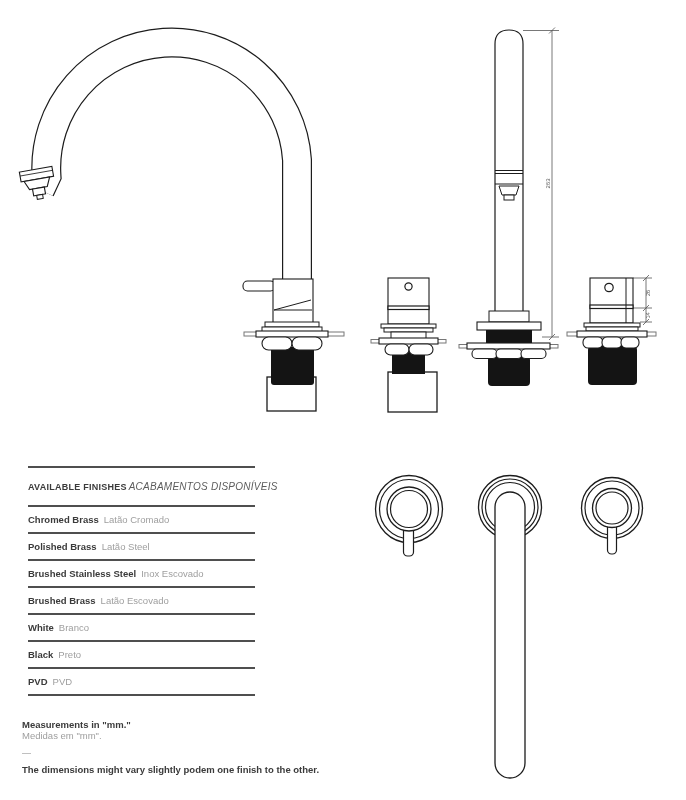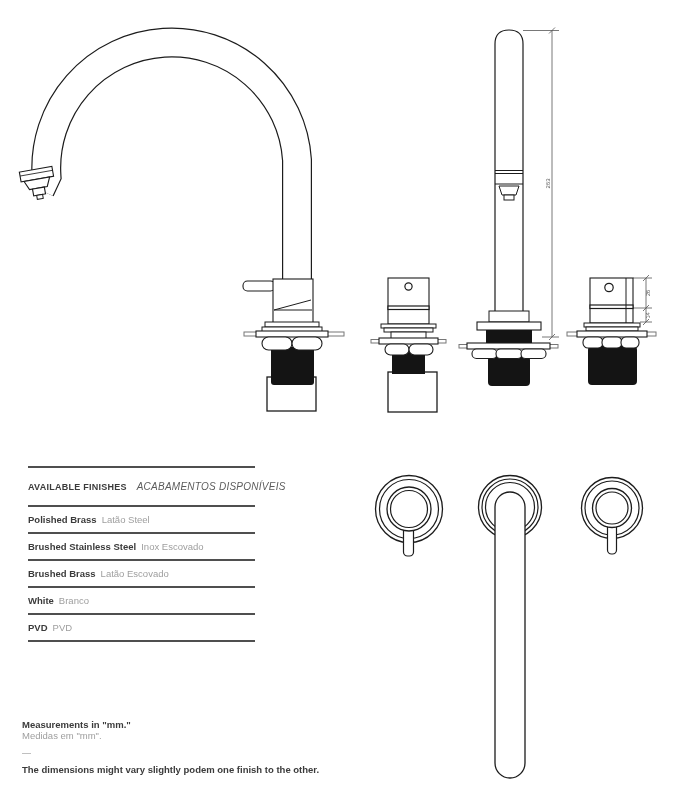--- a/index.html
+++ b/index.html
@@ -15,21 +15,21 @@
     font-family:"Liberation Sans",sans-serif;
     fill:#555;
   }
 
   
   .finishes-table{
     position:absolute;left:28px;top:466px;width:227px;
   }
   .ft-header{
     border-top:2px solid #4f4f4f;border-bottom:2px solid #4f4f4f;
-    height:37px;display:flex;align-items:center;gap:10px;
+    height:37px;display:flex;align-items:center;gap:2px;
   }
   .ft-title-en{font-weight:bold;font-size:9px;letter-spacing:.25px;color:#3b3b3b;white-space:nowrap;}
   .ft-title-pt{font-size:10px;letter-spacing:.25px;color:#5c5c5c;white-space:nowrap;font-style:italic;}
   .ft-row{
     height:25px;border-bottom:2px solid #4f4f4f;
     display:flex;align-items:center;gap:5px;
   }
   .ft-en{font-weight:bold;font-size:9.5px;color:#3b3b3b;white-space:nowrap;}
   .ft-pt{font-size:9.5px;color:#9e9e9e;white-space:nowrap;}
 
@@ -178,34 +178,42 @@
       <circle cx="612" cy="508" r="16" fill="#ffffff" stroke="#1c1c1c" stroke-width="1.2"></circle>
     </g>
   </svg>
 
   <div class="finishes-table">
     <div class="ft-header">
       <span class="ft-title-en">AVAILABLE FINISHES</span>
       <span class="ft-title-pt">ACABAMENTOS DISPONÍVEIS</span>
     </div>
     <div class="ft-row">
+      <span class="ft-en">Chromed Brass</span>
+      <span class="ft-pt">Latão Cromado</span>
+    </div>
+    <div class="ft-row">
       <span class="ft-en">Polished Brass</span>
       <span class="ft-pt">Latão Steel</span>
     </div>
     <div class="ft-row">
       <span class="ft-en">Brushed Stainless Steel</span>
       <span class="ft-pt">Inox Escovado</span>
     </div>
     <div class="ft-row">
       <span class="ft-en">Brushed Brass</span>
       <span class="ft-pt">Latão Escovado</span>
     </div>
     <div class="ft-row">
       <span class="ft-en">White</span>
       <span class="ft-pt">Branco</span>
+    </div>
+    <div class="ft-row">
+      <span class="ft-en">Black</span>
+      <span class="ft-pt">Preto</span>
     </div>
     <div class="ft-row">
       <span class="ft-en">PVD</span>
       <span class="ft-pt">PVD</span>
     </div>
   </div>
 
   <div class="notes">
     <div class="note-bold">Measurements in "mm."</div>
     <div class="note-gray">Medidas em "mm".</div>

